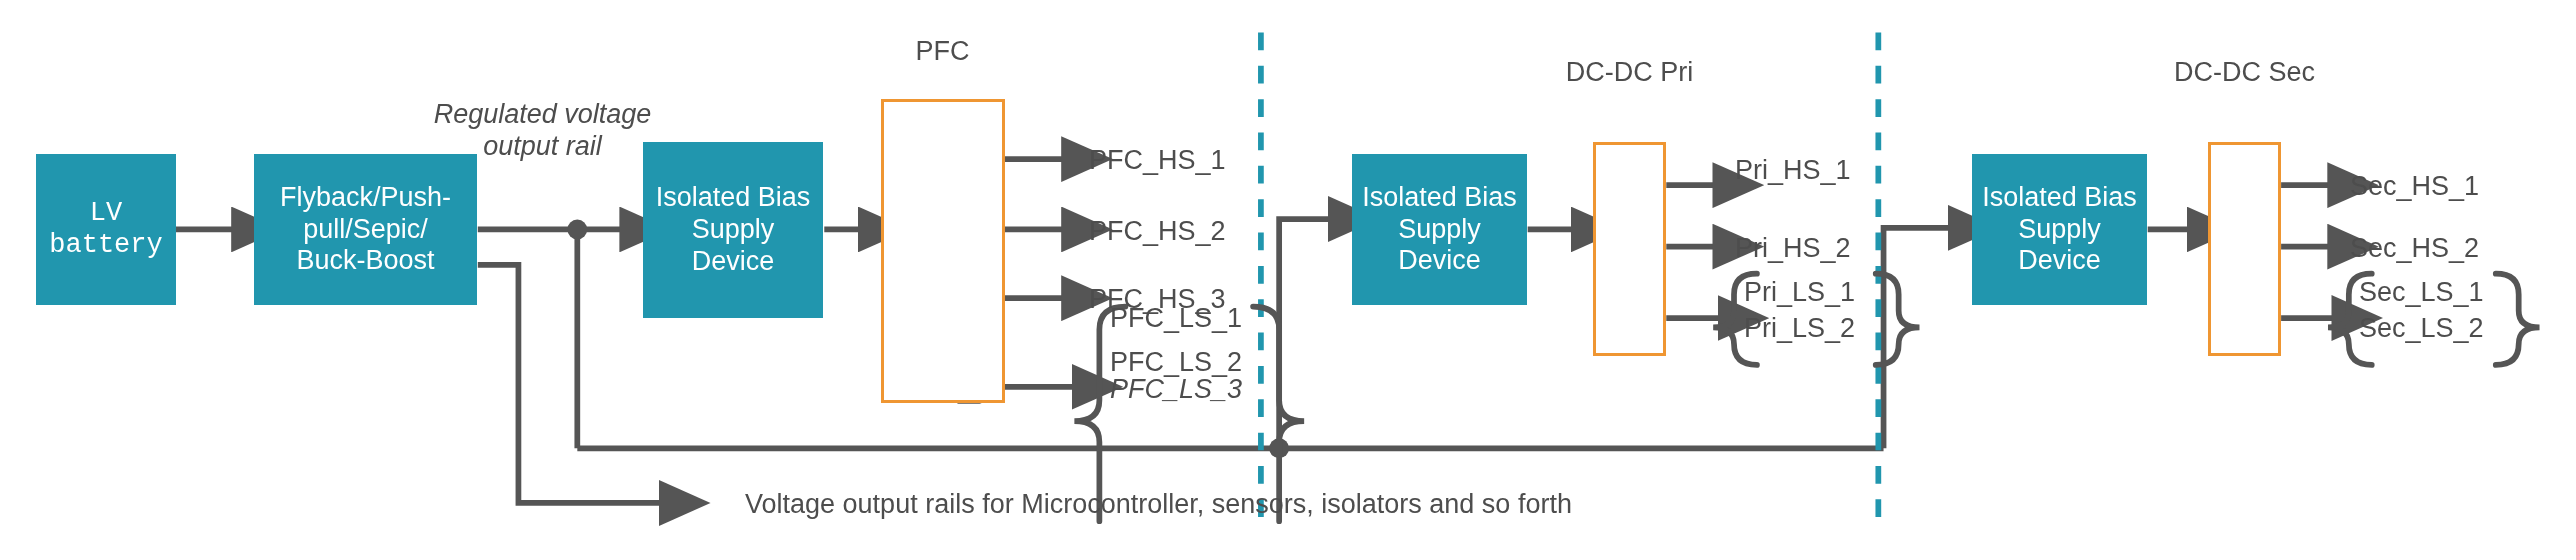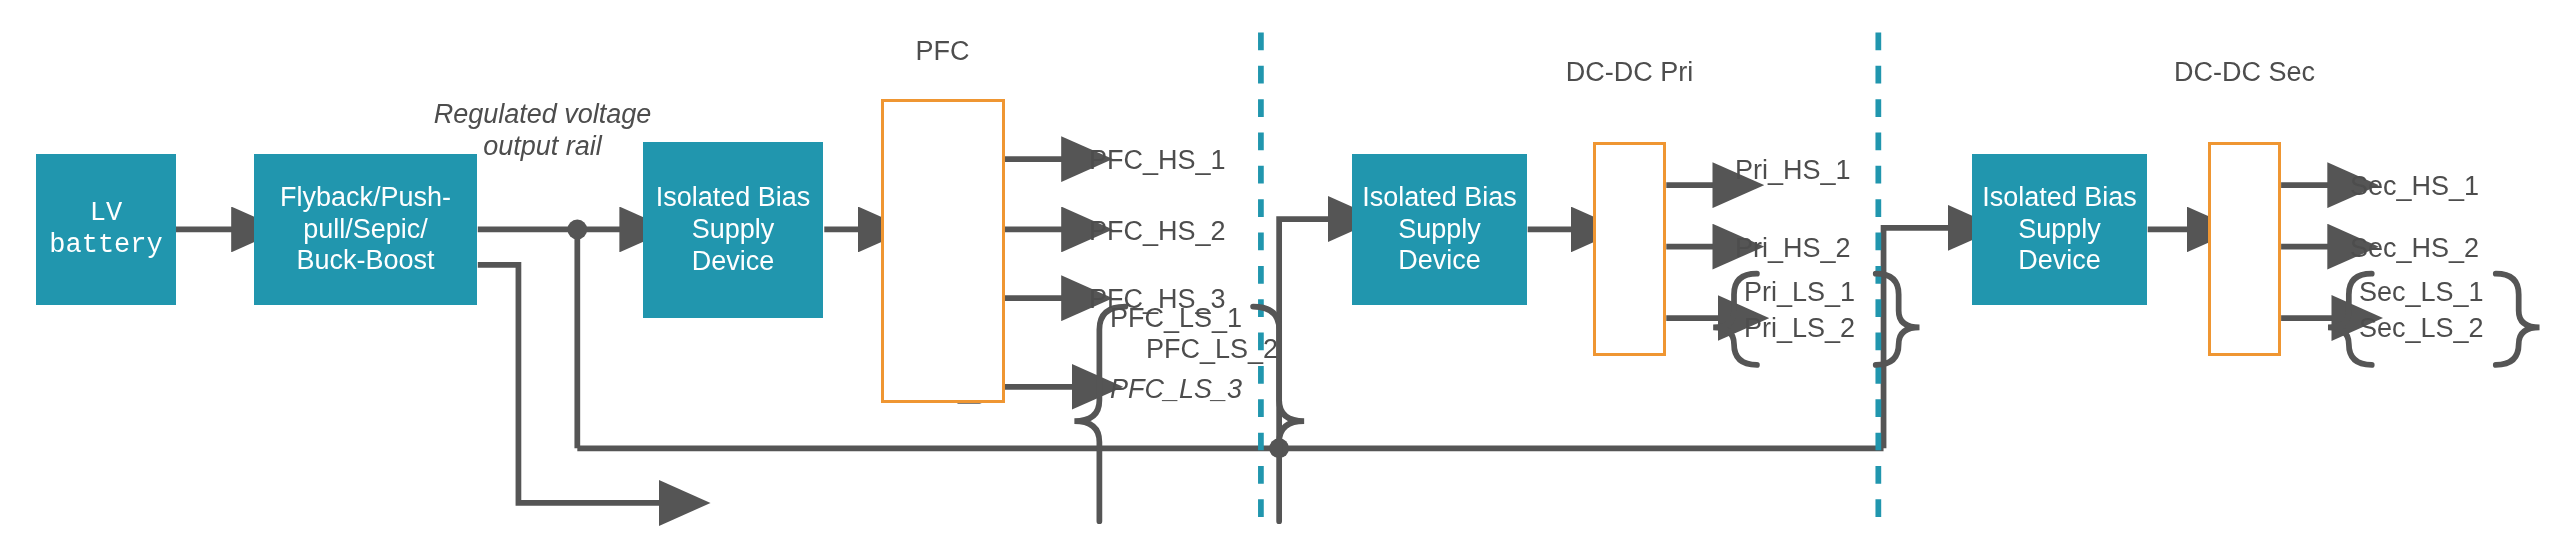--- a/index.html
+++ b/index.html
@@ -161,30 +161,31 @@
   <div class="title" style="left:2156px;top:57px;width:177px;">DC-DC Sec</div>
 
   <div class="lbl ctr" style="left:412px;top:98px;width:261px;white-space:pre-line;">Regulated voltage
 output rail</div>
 
   <div class="lbl" style="left:1089px;top:144px;">PFC_HS_1</div>
   <div class="lbl" style="left:1089px;top:215px;">PFC_HS_2</div>
   <div class="lbl" style="left:1089px;top:283px;">PFC_HS_3</div>
 
   <div class="multi" style="left:1110px;top:302px;">PFC_LS_1</div>
-  <div class="multi" style="left:1110px;top:333px;margin-left:36px;">PFC_LS_2</div>
+  <div class="multi" style="left:1110px;top:346px;">PFC_LS_2</div>
   <div class="multi" style="left:1110px;top:373px;font-style:italic;">PFC_LS_3</div>
 
   <div class="lbl" style="left:1735px;top:154px;">Pri_HS_1</div>
   <div class="lbl" style="left:1735px;top:232px;">Pri_HS_2</div>
 
   <div class="multi" style="left:1744px;top:276px;">Pri_LS_1</div>
   <div class="multi" style="left:1744px;top:312px;">Pri_LS_2</div>
 
   <div class="lbl" style="left:2350px;top:170px;">Sec_HS_1</div>
   <div class="lbl" style="left:2350px;top:232px;">Sec_HS_2</div>
 
   <div class="multi" style="left:2359px;top:276px;">Sec_LS_1</div>
   <div class="multi" style="left:2359px;top:312px;">Sec_LS_2</div>
 
+  <div class="lbl" style="left:745px;top:488px;">Voltage output rails for Microcontroller, sensors, isolators and so forth</div>
 
 </div>
 
 
 </body></html>

